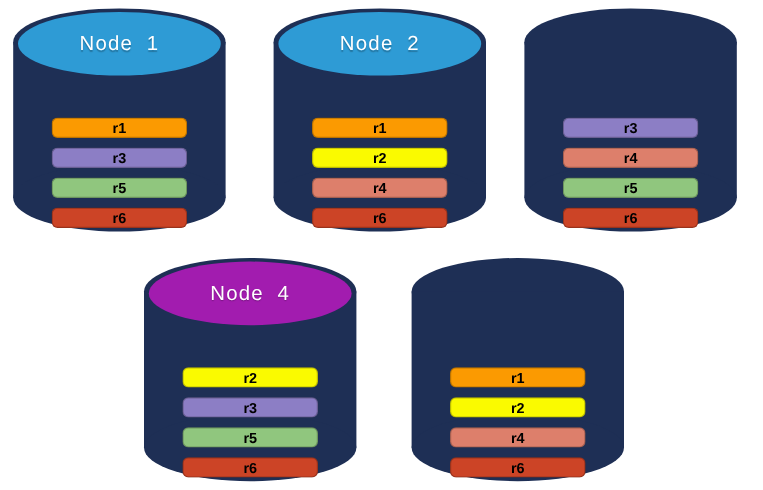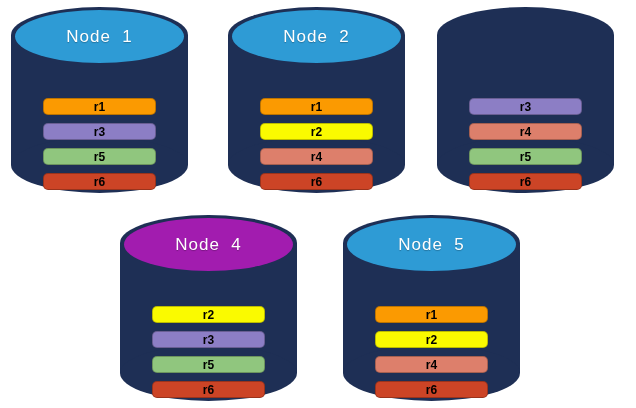--- a/index.html
+++ b/index.html
@@ -176,23 +176,20 @@
       <div class="bar" style="background-color: rgb(204, 68, 38);">
           <span class="bar-label">r6</span>
         </div>
     </div>
   </div>
 
   <div class="cylinder pos5">
     <div class="cyl-rim" style="background-color: rgb(30, 47, 85);"></div>
     <div class="cyl-mid" style="background-color: rgb(30, 47, 85);"></div>
     <div class="cyl-bot" style="background-color: rgb(30, 47, 85);"></div>
-    <div class="cyl-face" style="background-color: rgb(46, 155, 213);">
-      <span class="node-label">Node  5</span>
-    </div>
     <div class="bars">
       <div class="bar" style="background-color: rgb(251, 154, 1);">
           <span class="bar-label">r1</span>
         </div>
       <div class="bar" style="background-color: rgb(250, 250, 0);">
           <span class="bar-label">r2</span>
         </div>
       <div class="bar" style="background-color: rgb(221, 127, 107);">
           <span class="bar-label">r4</span>
         </div>

